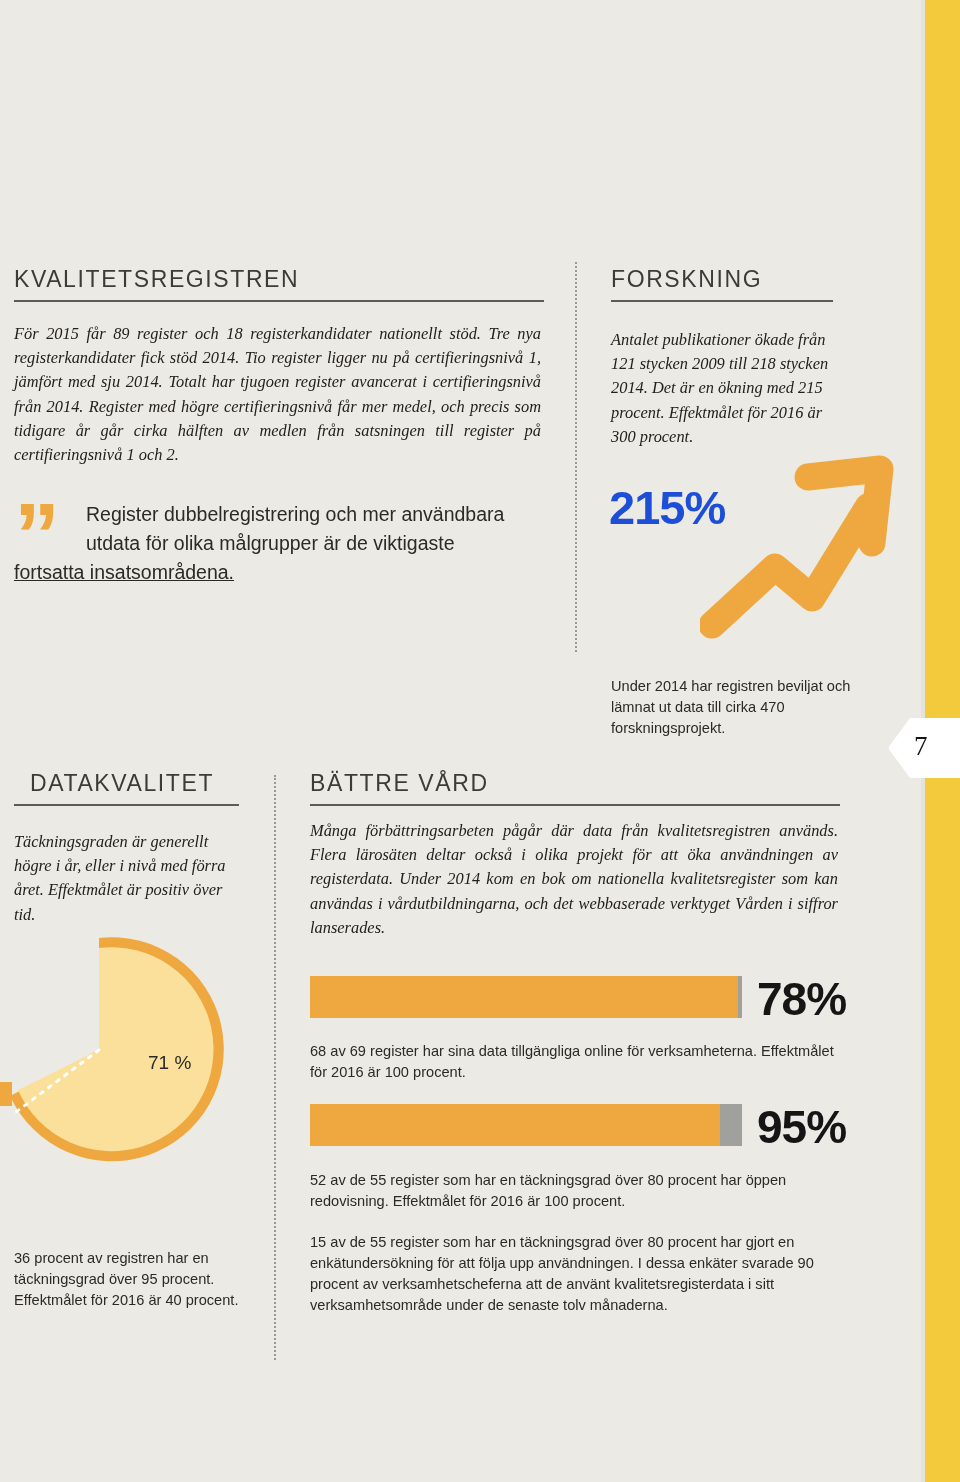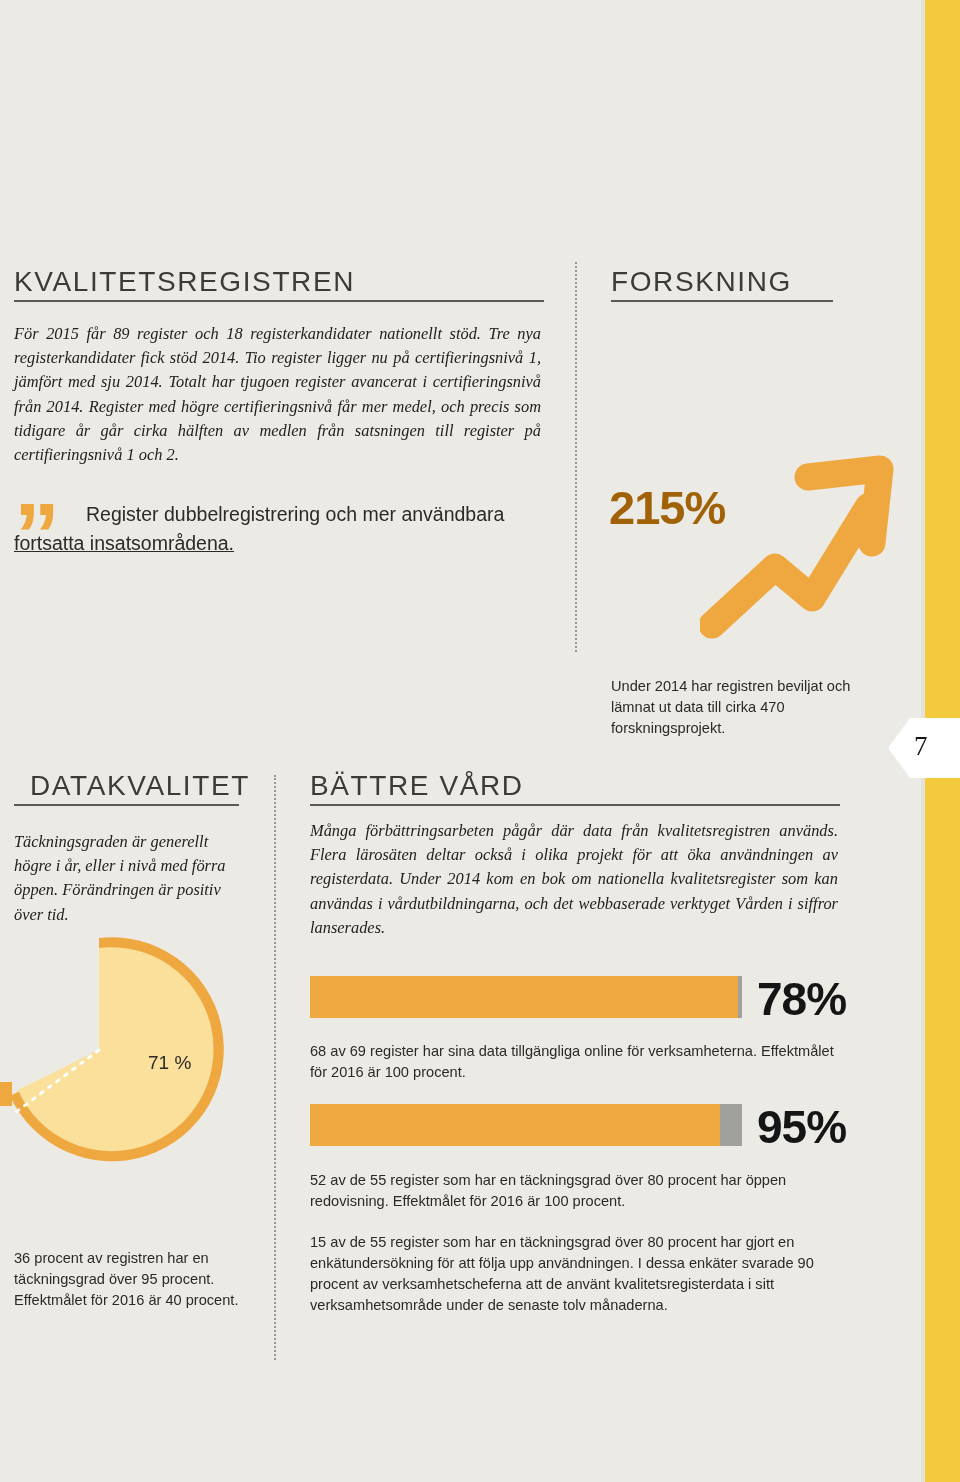--- a/index.html
+++ b/index.html
@@ -34,21 +34,21 @@
     right: 35px;
     width: 4px;
     height: 1482px;
     background: #e4e2dc;
   }
 
   
   .sec-head {
     position: absolute;
     color: #3b3b38;
-    font-size: 28px;
+    font-size: 23px;
     letter-spacing: 1.6px;
     font-weight: 400;
     white-space: nowrap;
   }
   .sec-rule {
     position: absolute;
     height: 2px;
     background: #5d5b55;
   }
 
@@ -105,21 +105,21 @@
     text-indent: 72px;
   }
   .quote-text .ln2 { display: block; text-indent: 72px; }
   .quote-text .ln3 { display: block; text-indent: 0; text-decoration: underline; }
 
   
   .big-pct {
     position: absolute;
     font-family: "Liberation Sans", sans-serif;
     font-weight: 700;
-    color: #a16207;
+    color: #1d4ed8;
     letter-spacing: -1px;
   }
   .arrow-svg {
     position: absolute;
     left: 700px;
     top: 455px;
   }
 
   
   .dot-v {
@@ -195,47 +195,49 @@
 
   <div class="sec-head" style="left:14px; top:266px;">KVALITETSREGISTREN</div>
   <div class="sec-rule" style="left:14px; top:300px; width:530px;"></div>
 
   <div class="serif" style="left:14px; top:322px; width:527px;">För 2015 får 89 register och 18 registerkandidater nationellt stöd. Tre nya registerkandidater fick stöd 2014. Tio register ligger nu på certifieringsnivå 1, jämfört med sju 2014. Totalt har tjugoen register avancerat i certifieringsnivå från 2014. Register med högre certifieringsnivå får mer medel, och precis som tidigare år går cirka hälften av medlen från satsningen till register på certifieringsnivå 1 och 2.</div>
 
   <div class="quote-wrap">
     <div class="quote-mark">”</div>
     <div class="quote-text">
       <span>Register dubbelregistrering och mer användbara</span>
+      <span class="ln2">utdata för olika målgrupper är de viktigaste</span>
       <span class="ln3">fortsatta insatsområdena.</span>
     </div>
   </div>
 
   <div class="sec-head" style="left:611px; top:266px;">FORSKNING</div>
   <div class="sec-rule" style="left:611px; top:300px; width:222px;"></div>
 
+  <div class="serif left-al" style="left:611px; top:328px; width:232px;">Antalet publikationer ökade från 121 stycken 2009 till 218 stycken 2014. Det är en ökning med 215 procent. Effektmålet för 2016 är 300 procent.</div>
 
   <div class="big-pct" style="left:609px; top:480px; font-size:47px;">215%</div>
 
   <svg class="arrow-svg" width="215" height="185" viewBox="0 0 215 185">
     <path d="M12 170 L75 112 L112 143 L168 52" fill="none" stroke="#efa83f" stroke-width="27" stroke-linecap="round" stroke-linejoin="round"></path>
     <path d="M108 22 L180 14 L172 88" fill="none" stroke="#efa83f" stroke-width="27" stroke-linecap="round" stroke-linejoin="round"></path>
   </svg>
 
   <div class="sans" style="left:611px; top:676px; width:240px;">Under 2014 har registren beviljat och lämnat ut data till cirka 470 forskningsprojekt.</div>
 
   <div class="page-tab">
     <span>7</span>
   </div>
 
   <div class="dot-v" style="left:274px; top:775px; height:585px;"></div>
 
   <div class="sec-head" style="left:14px; top:770px;margin-left:16px;">DATAKVALITET</div>
   <div class="sec-rule" style="left:14px; top:804px; width:225px;"></div>
 
-  <div class="serif left-al" style="left:14px; top:830px; width:232px;">Täckningsgraden är generellt högre i år, eller i nivå med förra öppen. Förändringen är positiv över tid.</div>
+  <div class="serif left-al" style="left:14px; top:830px; width:232px;">Täckningsgraden är generellt högre i år, eller i nivå med förra året. Effektmålet är positiv över tid.</div>
 
   <svg class="pie-svg" width="290" height="260" viewBox="0 0 290 260">
 
     <path d="M145 130 L145 18 A112 112 0 1 1 56 176 Z" fill="#efa83f"></path>
 
     <path d="M145 130 L145 28 A102 102 0 1 1 64 170 Z" fill="#fae09a"></path>
 
     <line x1="145" y1="130" x2="62" y2="192" stroke="#ffffff" stroke-width="3" stroke-dasharray="3 7" stroke-linecap="round"></line>
 
     <path d="M40 145 L8 176 L42 203 L42 186 L58 186 L58 162 L40 162 Z" fill="#efa83f"></path>

